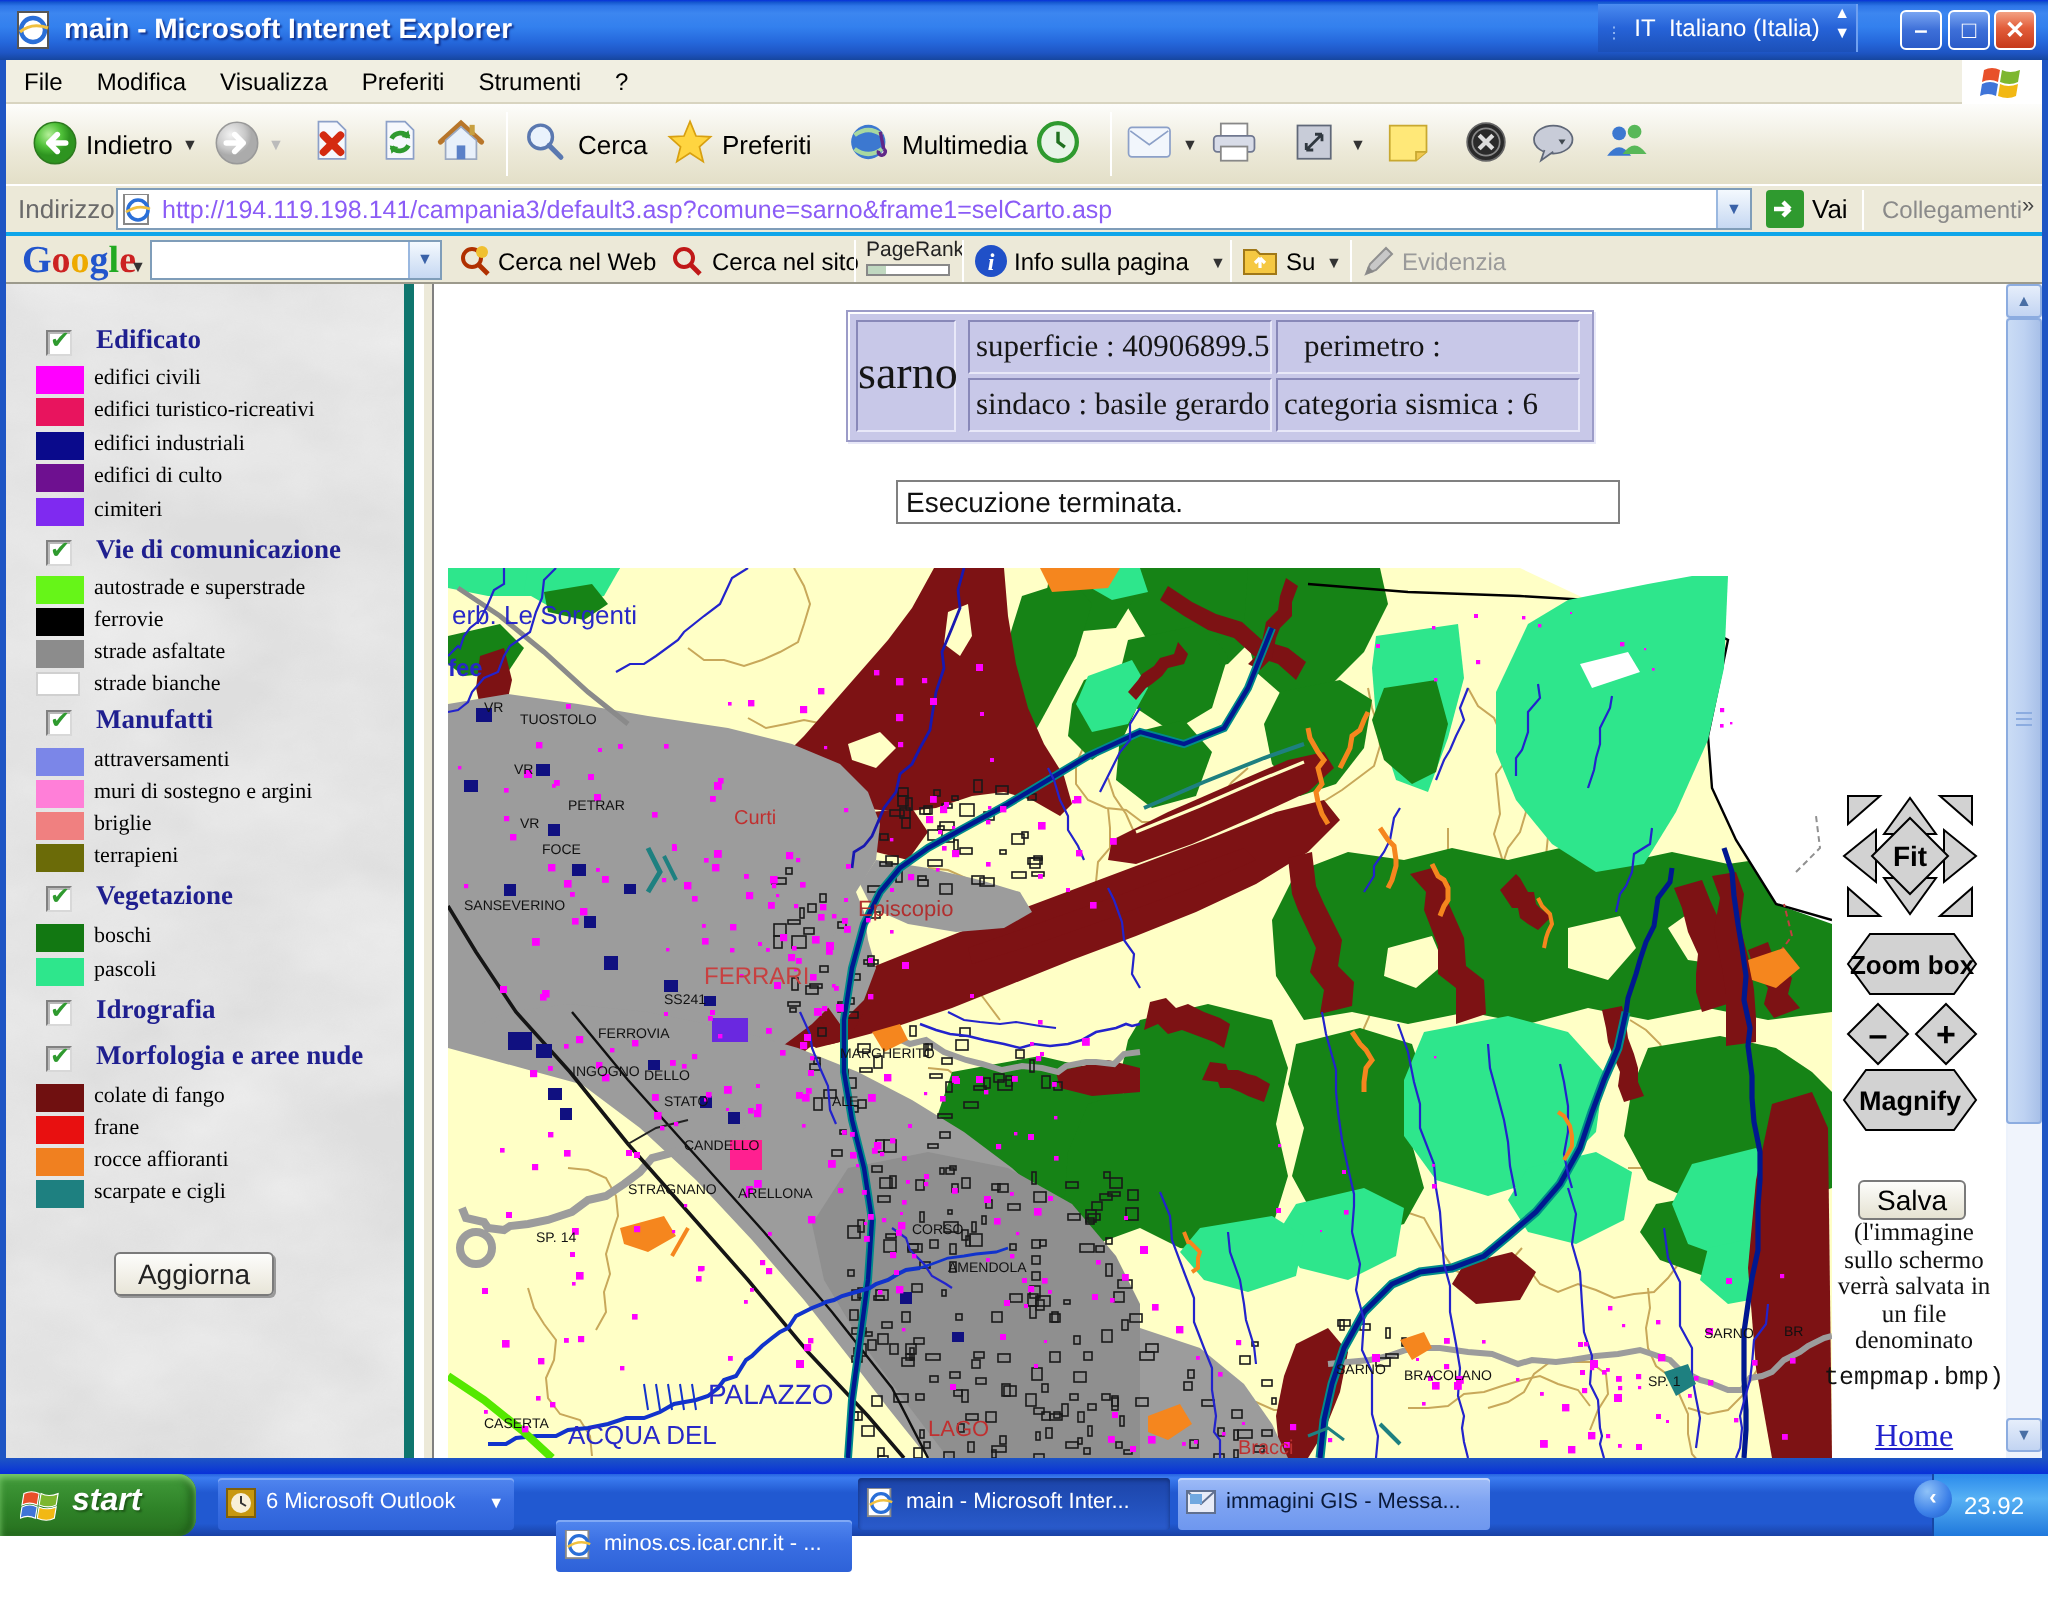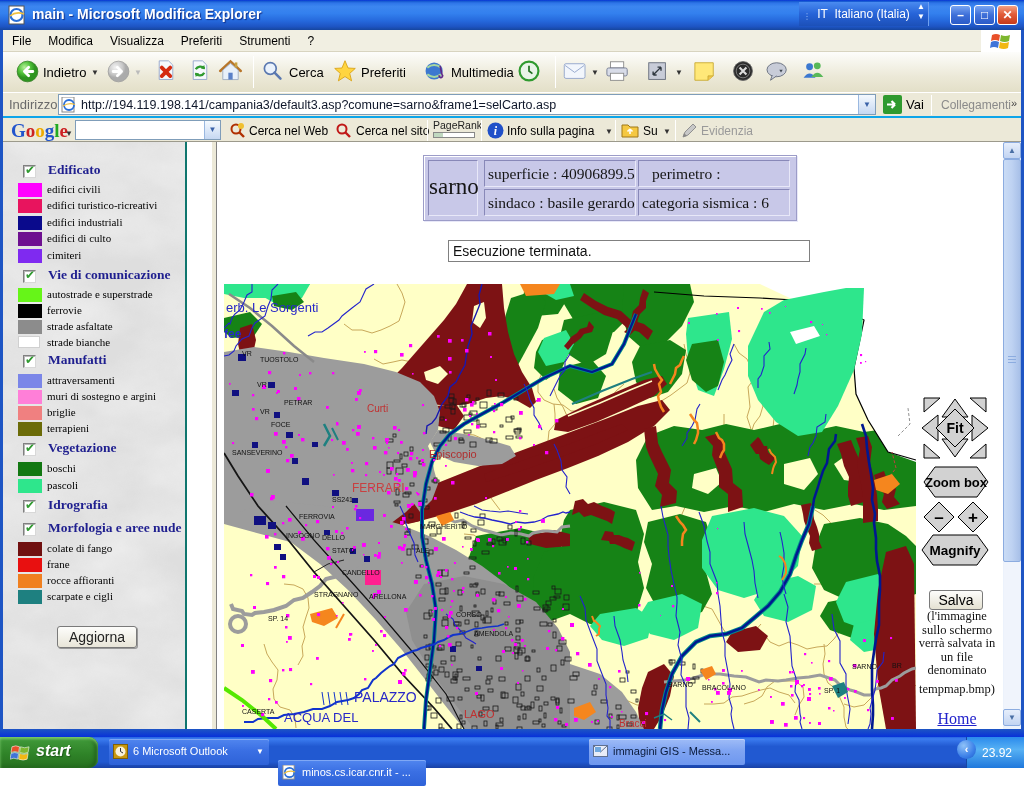--- a/index.html
+++ b/index.html
@@ -11,21 +11,21 @@
 
 #menubar{left:3px;top:30px;width:978px;height:22px;background:#F1EFE2;border-bottom:1px solid #D8D4C0;font-size:12px;color:#000}
 #menubar span{display:inline-block;margin:4px 8px 0 9px}
 #winlogo{left:981px;top:30px;width:40px;height:22px;background:#fff}
 #toolbar{left:3px;top:52px;width:1018px;height:40px;background:linear-gradient(#FDFDFB,#ECE9D8 60%,#E3DFC8)}
 #addrbar{left:3px;top:92px;width:1018px;height:24px;background:#ECE9D8;border-top:1px solid #fff}
 #googlebar{left:3px;top:116px;width:1018px;height:26px;background:#ECE9D8;border-top:2px solid #0ea5e9;border-bottom:1px solid #9C9A8C}
 .sep{width:1px;background:#C8C4B0;border-right:1px solid #fff}
 
 #content{left:3px;top:142px;width:1018px;height:587px;background:#fff}
-#sidebar{left:0px;top:0px;width:184px;height:587px;background:#c4b5fd;overflow:hidden;border-right:2px solid #0f766e}
+#sidebar{left:0px;top:0px;width:204px;height:587px;background:#c4b5fd;overflow:hidden;border-right:5px solid #0f766e}
 #divider{left:208px;top:0px;width:6px;height:587px;background:#ECE9D8;border-left:1px solid #fff;border-right:1px solid #808080}
 #main{left:214px;top:0px;width:786px;height:587px;background:#fff}
 #vscroll{left:1000px;top:0px;width:18px;height:587px;background:#ECF2FC}
 #botborder{left:0;top:729px;width:1024px;height:8px;background:linear-gradient(#1E55C4,#0831D9)}
 
 .lghead{position:absolute;font-family:"Liberation Serif",serif;font-weight:bold;font-size:13.5px;color:#1F1F8F}
 .lgitem{position:absolute;font-family:"Liberation Serif",serif;font-size:11px;color:#000}
 .sw{position:absolute;width:24px;height:14px}
 .cb{position:absolute;width:13px;height:13px;background:#fff;border-top:1px solid #808080;border-left:1px solid #808080;border-right:1px solid #D8D8D8;border-bottom:1px solid #D8D8D8;box-shadow:inset 1px 1px 0 #B8B8B8;}
 .cb:after{content:"\2714";position:absolute;left:1px;top:-3px;color:#2F9A2F;font-size:12px}
@@ -35,21 +35,21 @@
 #taskbar{left:0;top:737px;width:1024px;height:31px;background:linear-gradient(#2663E0 0%,#3B7CF0 6%,#2159D1 30%,#2159D1 80%,#1941A5 100%)}
 .task{position:absolute;top:2px;height:26px;border-radius:2px;background:linear-gradient(#5186EF,#3A6FE3 45%,#2E62D8);box-shadow:inset 0 1px 0 #7FA8F5;color:#fff;font-size:11px}
 #tray{left:966px;top:737px;width:58px;height:31px;background:linear-gradient(#2A8AEC,#57B1F4 40%,#1F78DC);border-left:1px solid #1747A5;color:#fff}
 </style></head><body>
 <div class="abs" id="title">
     <svg class="abs" style="left:7px;top:5px" width="20" height="20" viewBox="0 0 20 20">
       <rect x="2" y="1" width="15" height="18" fill="#fff" stroke="#555"></rect>
       <circle cx="9.5" cy="10" r="6" fill="none" stroke="#2A6FD8" stroke-width="2.2"></circle>
       <path d="M3,11 Q9,6 17,9" stroke="#F0C040" stroke-width="1.6" fill="none"></path>
     </svg>
-    <div class="abs txt">main - Microsoft Modifica Explorer</div>
+    <div class="abs txt">main - Microsoft Internet Explorer</div>
     <div class="abs" id="langbar"><span style="position:absolute;left:4px;top:3px;color:#9FC0F5;font-size:8px;letter-spacing:1px">⋮</span>IT&nbsp; Italiano (Italia)<span style="position:absolute;right:3px;top:0px;font-size:8px;line-height:10px">▲<br>▼</span></div>
     <div class="abs tbtn" style="left:950px;background:linear-gradient(#79A5F2,#3D6FD8 50%,#2B5BC8)">–</div>
     <div class="abs tbtn" style="left:974px;background:linear-gradient(#79A5F2,#3D6FD8 50%,#2B5BC8)">□</div>
     <div class="abs tbtn" style="left:997px;background:linear-gradient(#F3A183,#E25D3A 45%,#C63A1A)">✕</div>
   </div>
 <div class="abs" id="menubar"><span>File</span><span>Modifica</span><span>Visualizza</span><span>Preferiti</span><span>Strumenti</span><span>?</span></div>
 <div class="abs" id="winlogo">
     <svg class="abs" style="left:9px;top:1px" width="22" height="20" viewBox="0 0 22 20">
       <path d="M2,4 Q6,2 10,4 L9,10 Q5,8 1,10 Z" fill="#E8502A"></path>
       <path d="M11,4 Q15,6 20,4 L19,10 Q15,12 10,10 Z" fill="#7DB72F"></path>
@@ -158,21 +158,21 @@
     </svg>
   </div>
 <div class="abs" id="addrbar">
     <div class="abs" style="left:6px;top:4px;font-size:13px;color:#6A6A6A">Indirizzo</div>
     <div class="abs" style="left:55px;top:1px;width:818px;height:21px;background:#fff;border:1px solid #7F9DB9">
       <svg class="abs" style="left:2px;top:2px" width="16" height="16" viewBox="0 0 16 16">
         <rect x="1" y="0" width="12" height="15" fill="#fff" stroke="#888"></rect>
         <circle cx="8" cy="8" r="5" fill="none" stroke="#2A6FD8" stroke-width="1.8"></circle>
         <path d="M2,9 Q8,5 14,7.5" stroke="#F0C040" stroke-width="1.3" fill="none"></path>
       </svg>
-      <div class="abs" style="left:22px;top:3px;font-size:12.5px;color:#0f172a">http://194.119.198.141/campania3/default3.asp?comune=sarno&amp;frame1=selCarto.asp</div>
+      <div class="abs" style="left:22px;top:3px;font-size:12.5px;color:#8b5cf6">http://194.119.198.141/campania3/default3.asp?comune=sarno&amp;frame1=selCarto.asp</div>
       <div class="abs" style="right:0;top:0;width:17px;height:19px;background:linear-gradient(#F4F9FE,#C6D8F2);border-left:1px solid #9AB8E0;text-align:center;font-size:8px;color:#3A62A8;line-height:19px">▼</div>
     </div>
     <svg class="abs" style="left:880px;top:2px" width="19" height="19" viewBox="0 0 19 19">
       <rect width="19" height="19" rx="2" fill="#2F9A2F"></rect>
       <path d="M4,9.5 h8 M12,9.5 l-3.5,-3.5 M12,9.5 l-3.5,3.5" stroke="#fff" stroke-width="2.2" fill="none"></path>
     </svg>
     <div class="abs" style="left:903px;top:4px;font-size:13px">Vai</div>
     <div class="abs sep" style="left:928px;top:2px;height:20px"></div>
     <div class="abs" style="left:938px;top:5px;font-size:12px;color:#8A8A8A">Collegamenti</div>
     <div class="abs" style="left:1008px;top:4px;font-size:11px;color:#444">»</div>
@@ -1191,21 +1191,21 @@
         <path d="M51,2 L66,17 L51,32 L36,17 Z" fill="#D2D2D2" stroke="#000"></path>
         <text x="17" y="23" text-anchor="middle" font-size="17" font-weight="bold" font-family="Liberation Sans,sans-serif">–</text>
         <text x="51" y="23" text-anchor="middle" font-size="17" font-weight="bold" font-family="Liberation Sans,sans-serif">+</text>
       </svg>
       <svg class="abs" style="left:703px;top:391px" width="70" height="34" viewBox="0 0 70 34">
         <path d="M13,2 H57 L68,17 L57,32 H13 L2,17 Z" fill="#D2D2D2" stroke="#000"></path>
         <text x="35" y="22" text-anchor="middle" font-size="13.5" font-weight="bold" font-family="Liberation Sans,sans-serif">Magnify</text>
       </svg>
       <div class="abs" style="left:712px;top:448px;width:54px;height:20px;background:linear-gradient(#FDFDFB,#E5E2D2);border:1px solid #7A7A7A;border-radius:3px;text-align:center;font-size:14px;line-height:18px">Salva</div>
       <div class="abs" style="left:690px;top:468px;width:100px;text-align:center;font-family:Liberation Serif, serif;font-size:12.5px;line-height:13.5px;color:#111">(l'immagine<br>sullo schermo<br>verrà salvata in<br>un file<br>denominato</div>
-      <div class="abs" style="left:690px;top:540px;width:100px;text-align:center;font-family:Liberation Serif, serif;font-size:12.5px;color:#111">tempmap.bmp)</div>
+      <div class="abs" style="left:690px;top:540px;width:100px;text-align:center;font-family:Liberation Mono, monospace;font-size:12.5px;color:#111">tempmap.bmp)</div>
       <div class="abs" style="left:690px;top:568px;width:100px;text-align:center;font-family:'Liberation Serif',serif;font-size:16px;color:#2222CC;text-decoration:underline">Home</div>
     </div>
     <div class="abs" id="vscroll">
       <div class="abs" style="left:0;top:0;width:18px;height:17px;background:linear-gradient(#E6EEFB,#C2D4F2);border:1px solid #8CACE0;border-radius:2px;text-align:center;font-size:8px;color:#4A6FA5;line-height:15px">▲</div>
       <div class="abs" style="left:0;top:17px;width:18px;height:403px;background:linear-gradient(90deg,#CADCF5,#BED2F2 50%,#A8C0E8);border:1px solid #8CACE0;border-radius:2px">
         <div style="position:absolute;left:4px;top:196px;width:8px;height:1px;border-top:1px solid #8CACE0;box-shadow:0 3px 0 #8CACE0,0 6px 0 #8CACE0"></div>
       </div>
       <div class="abs" style="left:1px;top:420px;width:16px;height:147px;background:#F0F4FC"></div>
       <div class="abs" style="left:0;top:567px;width:18px;height:17px;background:linear-gradient(#E6EEFB,#C2D4F2);border:1px solid #8CACE0;border-radius:2px;text-align:center;font-size:8px;color:#4A6FA5;line-height:15px">▼</div>
     </div>
@@ -1214,37 +1214,45 @@
 <div class="abs" id="taskbar">
     <div class="abs" style="left:0;top:0;width:98px;height:31px;background:linear-gradient(#4DAA43 0%,#3E9637 12%,#2F8328 55%,#27701F 100%);border-radius:0 9px 9px 0;box-shadow:inset 0 2px 3px #7CCE6E,inset -3px 0 4px #1E5A18">
       <svg style="position:absolute;left:10px;top:6px" width="21" height="19" viewBox="0 0 22 20">
         <path d="M2,4 Q6,2 10,4 L9,10 Q5,8 1,10 Z" fill="#E8502A" stroke="#fff" stroke-width="0.6"></path>
         <path d="M11,4 Q15,6 20,4 L19,10 Q15,12 10,10 Z" fill="#7DB72F" stroke="#fff" stroke-width="0.6"></path>
         <path d="M1,11 Q5,9 9,11 L8,17 Q4,15 0,17 Z" fill="#3F74D8" stroke="#fff" stroke-width="0.6"></path>
         <path d="M10,11 Q14,13 19,11 L18,17 Q14,19 9,17 Z" fill="#F2B814" stroke="#fff" stroke-width="0.6"></path>
       </svg>
       <span style="position:absolute;left:36px;top:5px;color:#fff;font-size:16px;font-weight:bold;font-style:italic;text-shadow:1px 1px 1px #1E5A18">start</span>
     </div>
-    <div class="task" style="left:109px;width:160px;">
+    <div class="task" style="left:109px;width:148px;">
       <svg style="position:absolute;left:4px;top:5px" width="15" height="15" viewBox="0 0 15 15">
         <rect x="0.5" y="0.5" width="14" height="14" fill="#C89810" stroke="#806008"></rect>
         <circle cx="7.5" cy="7.5" r="5" fill="#F8F0D8"></circle>
         <path d="M7.5,4 V7.5 L10,9" stroke="#333" fill="none"></path>
       </svg>
       <span style="position:absolute;left:24px;top:6px">6 Microsoft Outlook</span>
       <span style="position:absolute;right:5px;top:8px;font-size:8px">▼</span>
     </div>
     <div class="task" style="left:278px;width:148px;margin-top:21px;">
       <svg style="position:absolute;left:4px;top:5px" width="15" height="15" viewBox="0 0 16 16">
         <rect x="1" y="0" width="12" height="15" fill="#fff" stroke="#888"></rect>
         <circle cx="8" cy="8" r="5" fill="none" stroke="#2A6FD8" stroke-width="1.8"></circle>
         <path d="M2,9 Q8,5 14,7.5" stroke="#F0C040" stroke-width="1.3" fill="none"></path>
       </svg>
       <span style="position:absolute;left:24px;top:6px">minos.cs.icar.cnr.it - ...</span>
     </div>
+    <div class="task" style="left:429px;width:156px;background:linear-gradient(#1C44A8,#2352BE 60%,#2A5BCC);box-shadow:inset 0 1px 2px #13307A;">
+      <svg style="position:absolute;left:4px;top:5px" width="15" height="15" viewBox="0 0 16 16">
+        <rect x="1" y="0" width="12" height="15" fill="#fff" stroke="#888"></rect>
+        <circle cx="8" cy="8" r="5" fill="none" stroke="#2A6FD8" stroke-width="1.8"></circle>
+        <path d="M2,9 Q8,5 14,7.5" stroke="#F0C040" stroke-width="1.3" fill="none"></path>
+      </svg>
+      <span style="position:absolute;left:24px;top:6px">main - Microsoft Inter...</span>
+    </div>
     <div class="task" style="left:589px;width:156px;background:linear-gradient(#9FBCF7,#7FA4F2 45%,#6E97EF);box-shadow:inset 0 1px 0 #C2D4FA;color:#0A1A3A;">
       <svg style="position:absolute;left:4px;top:6px" width="15" height="12" viewBox="0 0 15 12">
         <rect x="0.5" y="0.5" width="14" height="11" fill="#E8ECF8" stroke="#607090"></rect>
         <path d="M1,1 L7.5,7 L14,1" fill="none" stroke="#607090"></path>
         <rect x="2" y="2" width="6" height="5" fill="#70A8E0"></rect>
       </svg>
       <span style="position:absolute;left:24px;top:6px;color:#0A1A3A">immagini GIS - Messa...</span>
     </div>
   </div>
 <div class="abs" id="tray">

